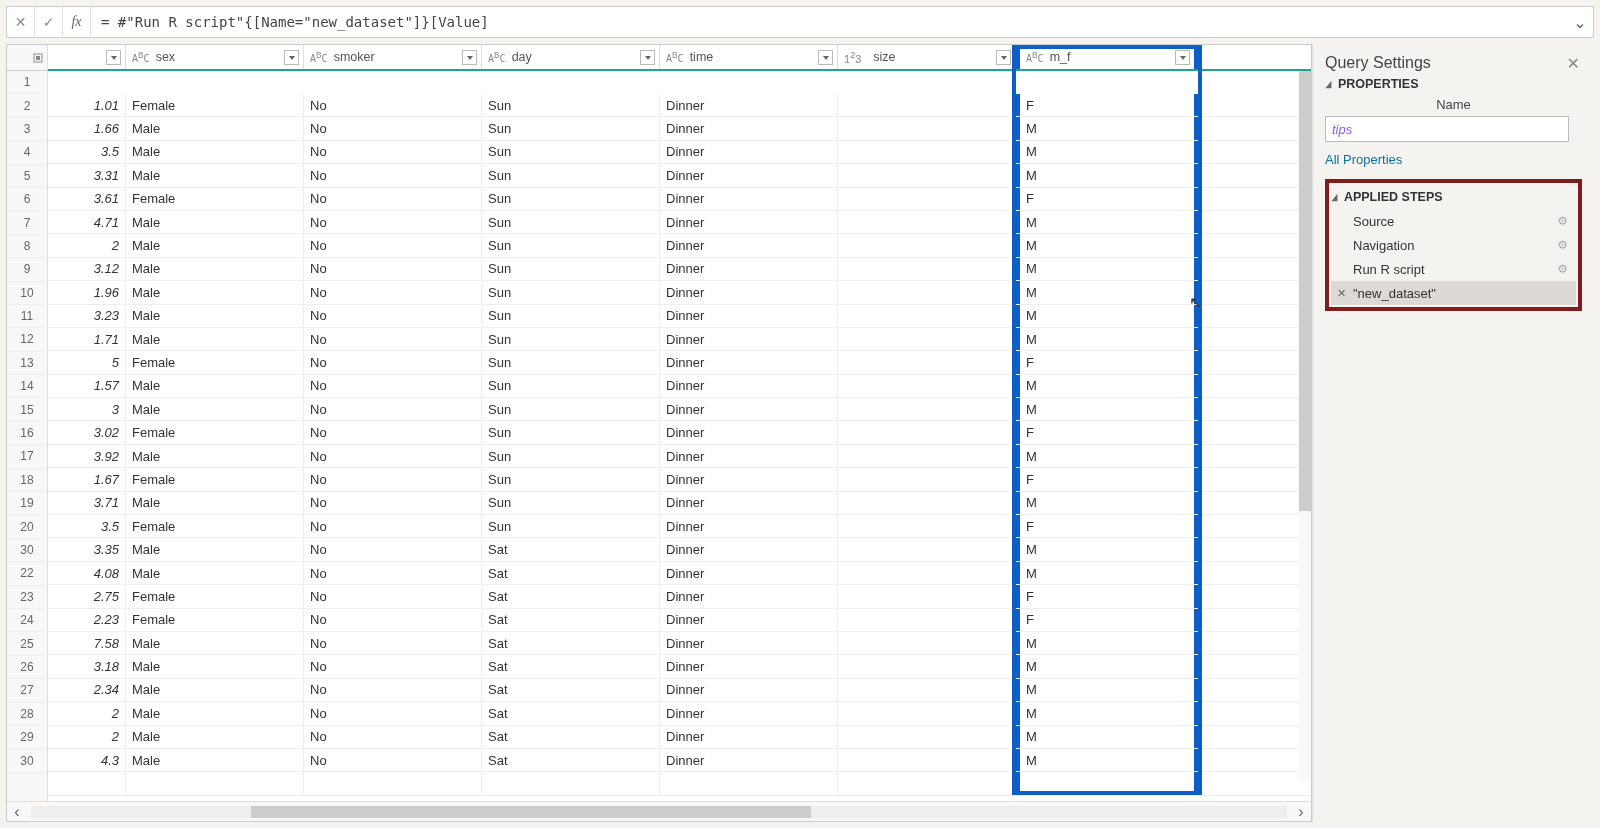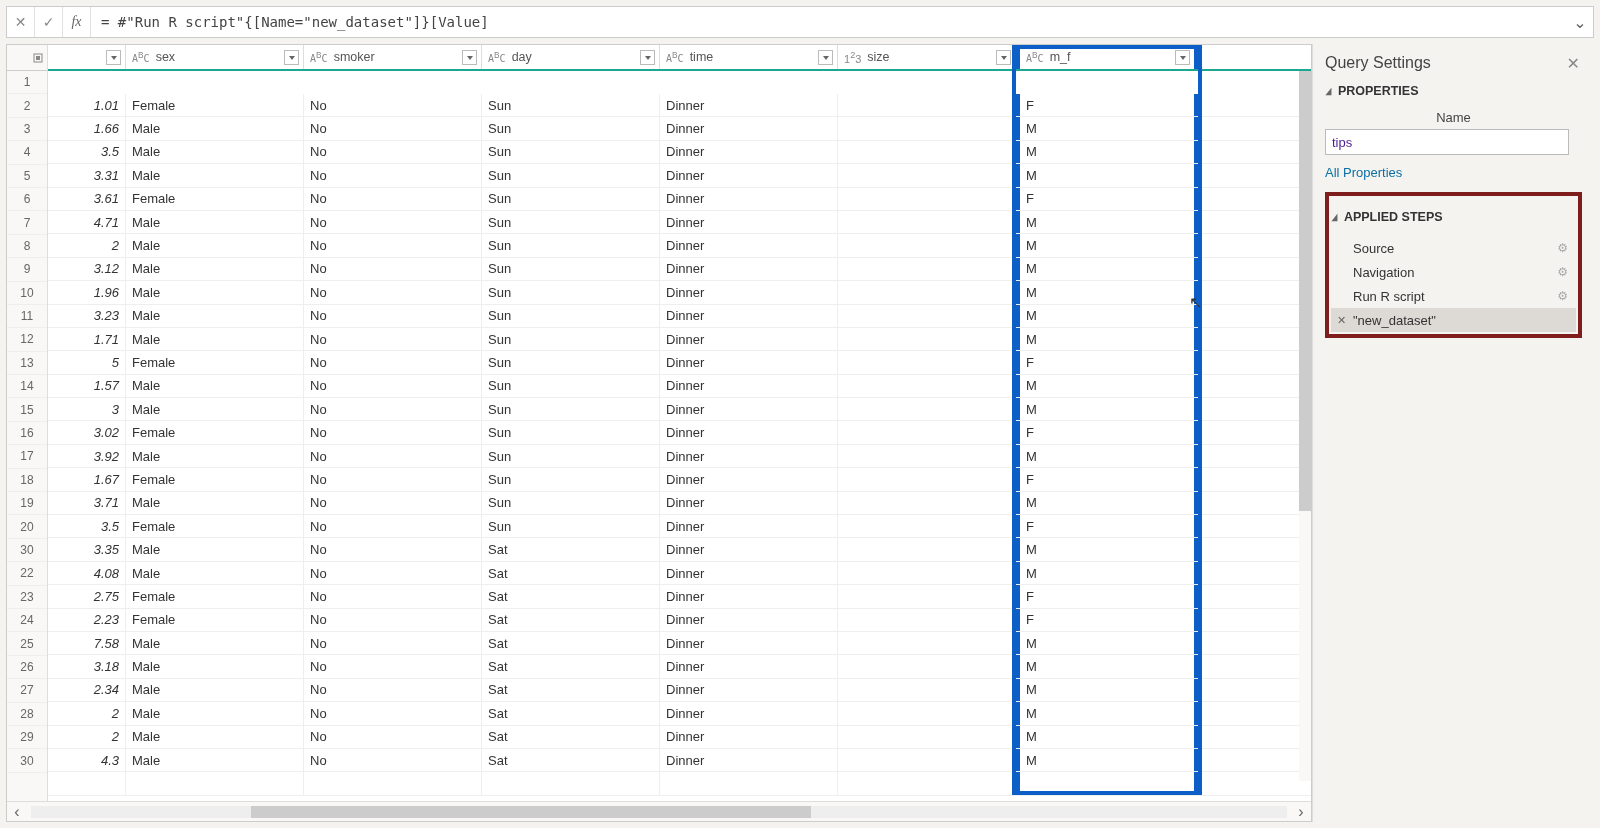--- a/index.html
+++ b/index.html
@@ -13,21 +13,21 @@
 .grid-wrap { flex:1; display:flex; flex-direction:column; background:#fff; border:1px solid #ccc; overflow:hidden; position:relative; }
 .grid { display:flex; flex:1; overflow:hidden; position:relative; }
 .row-headers { display:flex; flex-direction:column; background:#f9f8f6; border-right:1px solid #ddd; }
 .corner { height:26px; width:40px; border-bottom:1px solid #ccc; display:flex; align-items:center; justify-content:flex-end; padding-right:4px; position:relative; }
 .corner svg { width:10px; height:10px; }
 .rh { height:23.4px; width:40px; display:flex; align-items:center; justify-content:center; font-size:12px; color:#666; border-bottom:1px solid #eee; }
 .cols { flex:1; display:flex; flex-direction:column; overflow:hidden; }
 .col-headers { display:flex; height:26px; border-bottom:2px solid #1ba88e; }
 .ch { display:flex; align-items:center; font-size:12.5px; color:#555; border-right:1px solid #ddd; position:relative; padding-left:6px; background:#fff; }
 .ch .type-icon { font-size:10px; color:#888; margin-right:6px; font-family: Consolas, monospace; }
-.ch .type-num { font-size:11px; color:#888; margin-right:6px; }
+.ch .type-num { font-size:11px; color:#888; margin-right:12px; }
 .ch .dd { position:absolute; right:4px; top:5px; width:15px; height:15px; border:1px solid #bbb; display:flex; align-items:center; justify-content:center; }
 .ch .dd::after { content:""; border-left:3px solid transparent; border-right:3px solid transparent; border-top:4px solid #666; }
 .ch.first .dd { right:4px; }
 .ch.highlight { border-left: 4px solid #0d5fc8; }
 .rows { flex:1; overflow:hidden;margin-top:23px; }
 .row { display:flex; height:23.4px; border-bottom:1px solid #eee; }
 .cell { border-right:1px solid #eee; font-size:13px; color:#333; display:flex; align-items:center; padding:0 6px; }
 .cell.num { justify-content:flex-end; font-style: italic; }
 .cell.hl { border-left:4px solid #0d5fc8; }
 .w1{width:78px} .w2{width:178px} .w3{width:178px} .w4{width:178px} .w5{width:178px} .w6{width:178px} .w7{width:182px; border-right:4px solid #0d5fc8;}
@@ -36,24 +36,24 @@
 .hscroll .track { flex:1; height:12px; background:#eee; margin:0 4px; position:relative; }
 .hscroll .thumb { position:absolute; left:220px; width:560px; height:12px; background:#ccc; }
 .vscroll { position:absolute; right:0; top:26px; bottom:20px; width:12px; background:#f9f8f6; }
 .vscroll .vthumb { position:absolute; top:0; height:440px; width:12px; background:#ccc; }
 .highlight-border { position:absolute; pointer-events:none; }
 .hb1 { top:0; left:1005px; width:190px; height:750px; border:4px solid #0d5fc8; }
 .cursor { position:absolute; top:248px; left:1182px; font-size:16px; color:#333; }
 .panel { width:282px; background:#f5f3f0; padding:10px 12px; border-left:1px solid #ddd; position:relative; }
 .panel-title { font-size:16px; color:#444; margin-bottom:0; }
 .panel .close { position:absolute; right:14px; top:10px; color:#888; font-size:16px; }
-.section-head { font-size:12.5px; font-weight:600; color:#333; margin:12px 0; display:flex; align-items:center; }
+.section-head { font-size:12.5px; font-weight:600; color:#333; margin:5px 0; display:flex; align-items:center; }
 .section-head::before { content:"◢"; font-size:9px; color:#666; margin-right:6px; transform:scaleX(0.8); }
 .lbl { font-size:13px; color:#444; margin:6px 0 4px 0;text-align:center; }
-.txt { width:244px; height:26px; border:1px solid #bbb; background:#fff; padding:0 6px; font-size:13px; color:#4c1d95; }
+.txt { width:244px; height:26px; border:1px solid #bbb; background:#fff; padding:0 6px; font-size:13px; color:#8b5cf6;font-style:italic; }
 .link { color:#0b6fa4; font-size:13px; margin:10px 0 16px 0; }
 .steps-box { border:4px solid #7f1d1d; padding:2px; margin-top:-4px; }
 .step { display:flex; align-items:center; height:24px; font-size:13px; color:#333; padding-left:22px; position:relative; }
 .step .gear { position:absolute; right:8px; color:#aaa; font-size:12px; }
 .step.selected { background:#ddd9d4; }
 .step.selected::before { content:"✕"; position:absolute; left:6px; font-size:11px; color:#666; }
 </style>
 </head>
 <body>
 

